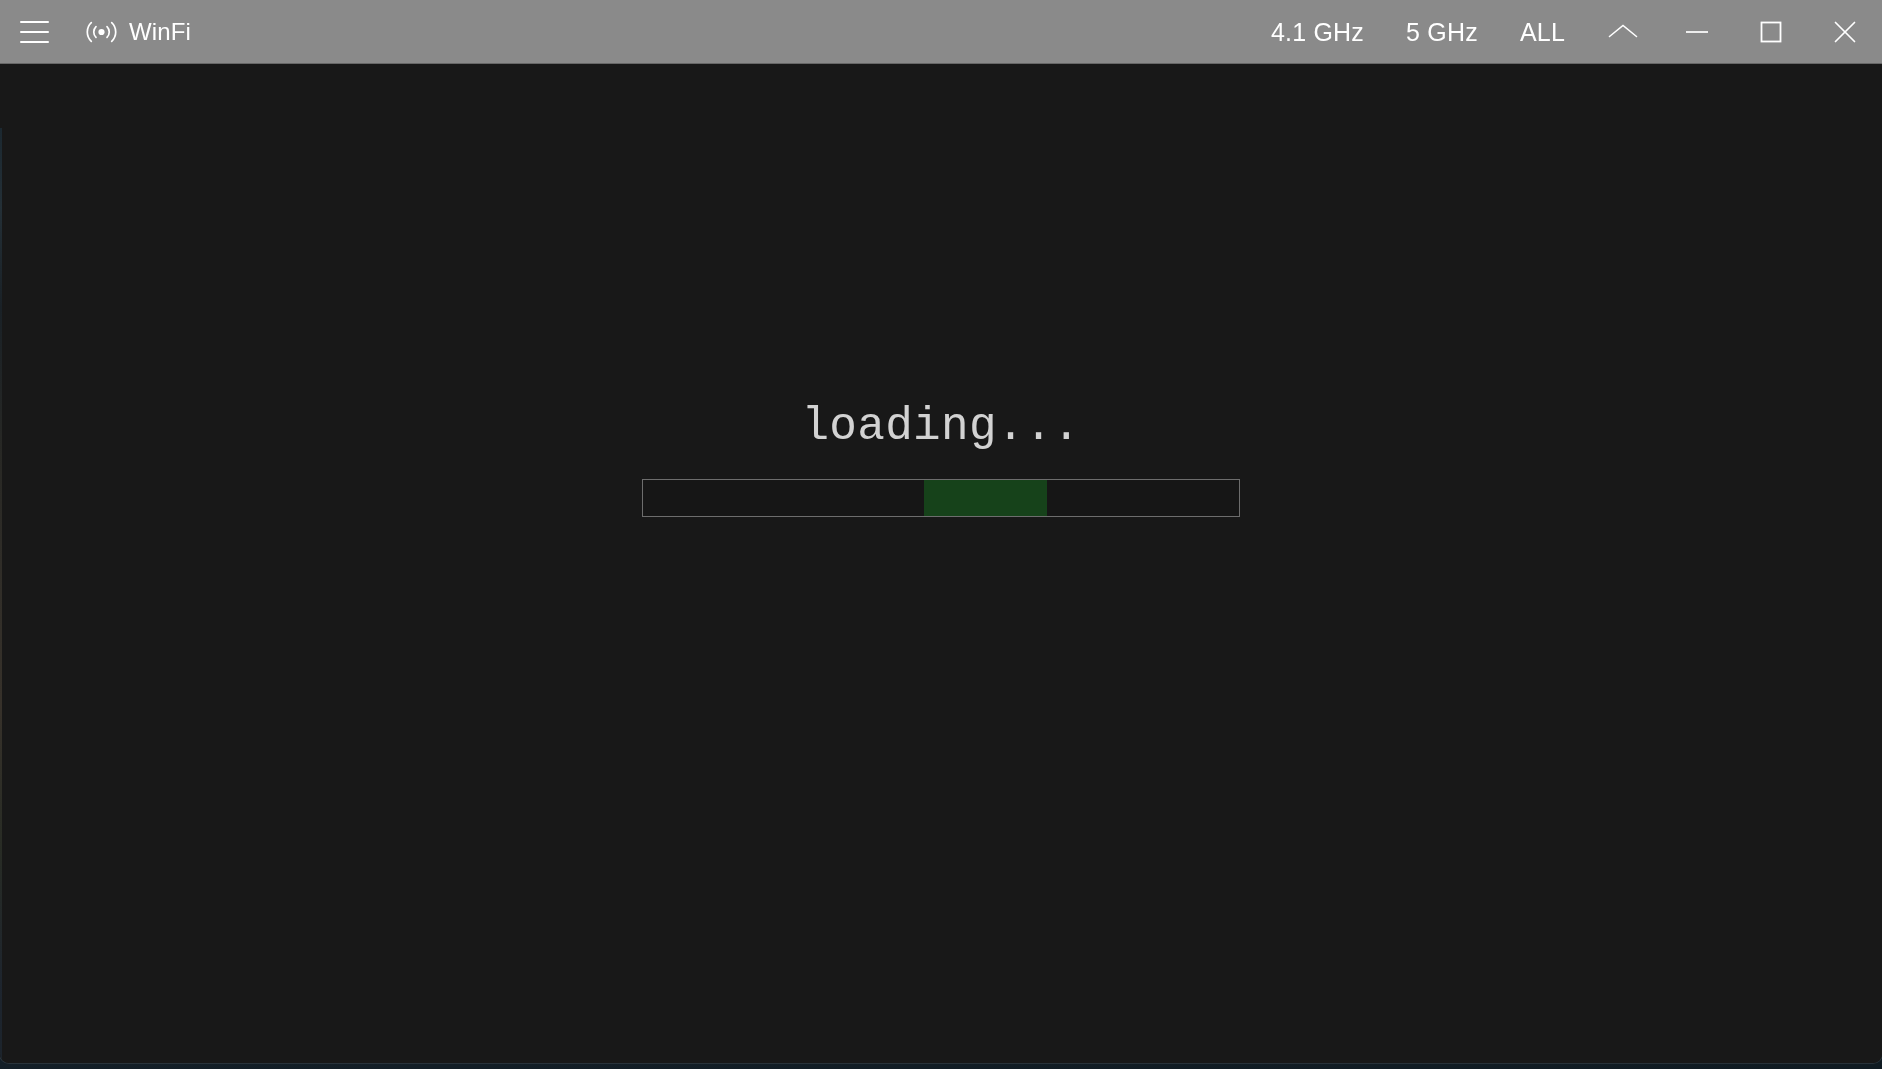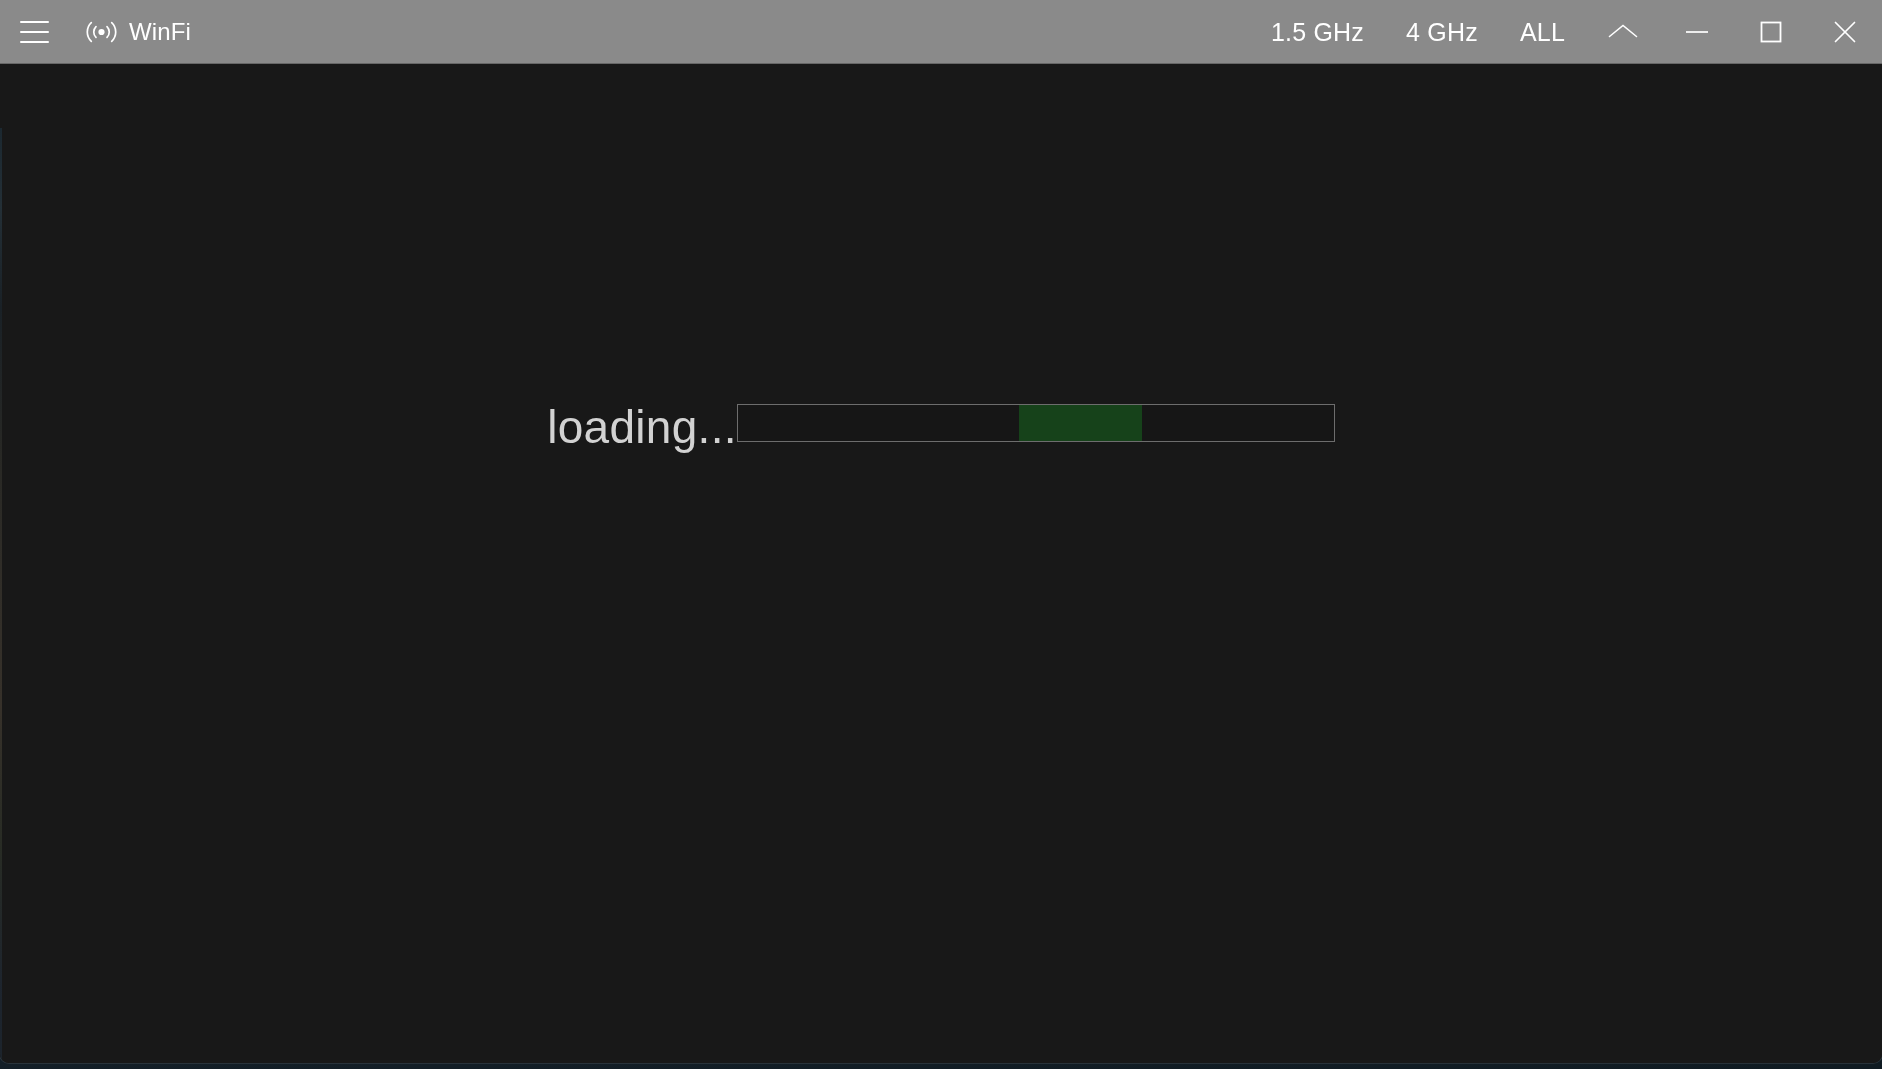--- a/index.html
+++ b/index.html
@@ -124,21 +124,23 @@
     height: 999px;
     background: #181818;
     display: flex;
     align-items: flex-start;
     justify-content: center;
   }
 
   #loading-wrap {
     margin-top: 340px;
     display: flex;
-    align-items: flex-start;
+    flex-direction: column;
+    align-items: center;
+    font-family: Liberation Mono, monospace;
   }
 
   #loading-text {
     color: #d2d2d2;
     font-size: 46px;
     font-weight: 300;
     letter-spacing: 0.3px;
     line-height: 1;
     margin-bottom: 29px;
   }
@@ -205,22 +207,22 @@
           </svg>
         </span>
         <span>WinFi</span>
       </div>
 
 
     </div>
 
     <div class="tb-right">
 
-      <div class="band-btn">1.5 GHz</div>
-      <div class="band-btn">4 GHz</div>
+      <div class="band-btn">4.1 GHz</div>
+      <div class="band-btn">5 GHz</div>
       <div class="band-btn">ALL</div>
 
       <div class="win-btn">
         <span>
           <svg width="32" height="20" viewBox="0 0 32 20" fill="none" stroke="#ffffff" stroke-width="1.6" stroke-linecap="round">
             <path d="M2.5 14.5 L16 3.5 L29.5 14.5"></path>
           </svg>
         </span>
       </div>
 

